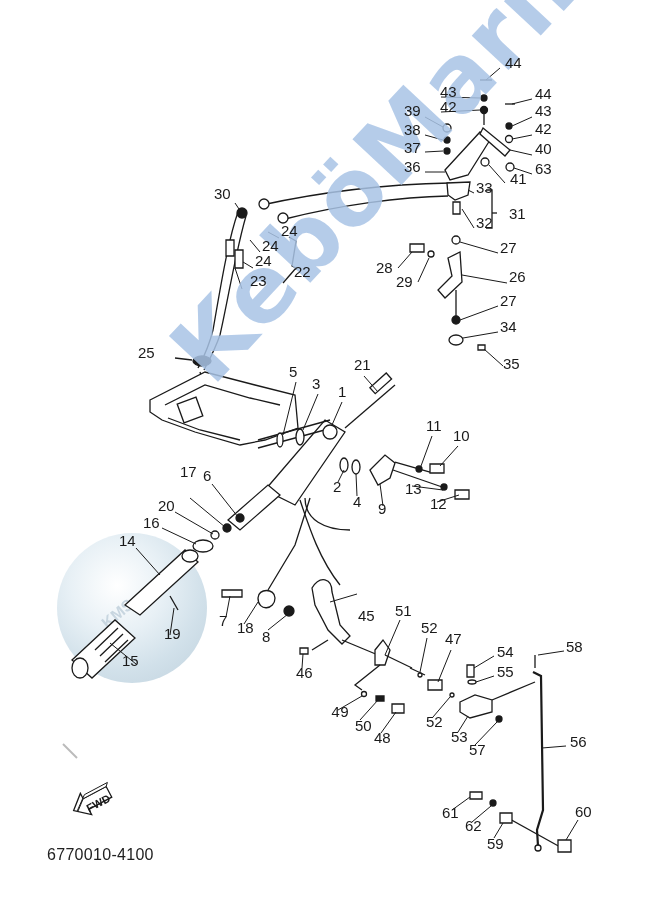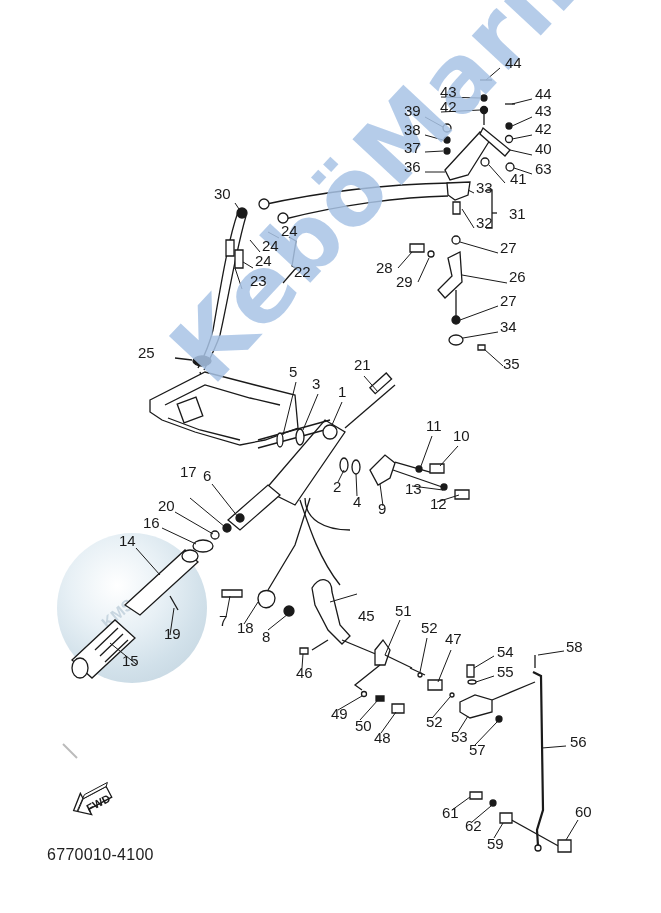--- a/index.html
+++ b/index.html
@@ -291,21 +291,21 @@
       <div class="callout" style="left: 440px; top: 99px;">42</div>
       <div class="callout" style="left: 535px; top: 121px;">42</div>
       <div class="callout" style="left: 440px; top: 84px;">43</div>
       <div class="callout" style="left: 535px; top: 103px;">43</div>
       <div class="callout" style="left: 505px; top: 55px;">44</div>
       <div class="callout" style="left: 535px; top: 86px;">44</div>
       <div class="callout" style="left: 358px; top: 581px; margin-top: 27px;">45</div>
       <div class="callout" style="left: 296px; top: 665px;">46</div>
       <div class="callout" style="left: 445px; top: 631px;">47</div>
       <div class="callout" style="left: 374px; top: 730px;">48</div>
-      <div class="callout" style="left: 331px; top: 706px;">49</div>
+      <div class="callout" style="left: 331px; top: 706px; font-family: Liberation Mono, monospace;">49</div>
       <div class="callout" style="left: 355px; top: 718px;">50</div>
       <div class="callout" style="left: 395px; top: 603px;">51</div>
       <div class="callout" style="left: 421px; top: 620px;">52</div>
       <div class="callout" style="left: 426px; top: 714px;">52</div>
       <div class="callout" style="left: 451px; top: 729px;">53</div>
       <div class="callout" style="left: 497px; top: 644px;">54</div>
       <div class="callout" style="left: 497px; top: 664px;">55</div>
       <div class="callout" style="left: 570px; top: 734px;">56</div>
       <div class="callout" style="left: 469px; top: 742px;">57</div>
       <div class="callout" style="left: 566px; top: 639px;">58</div>

